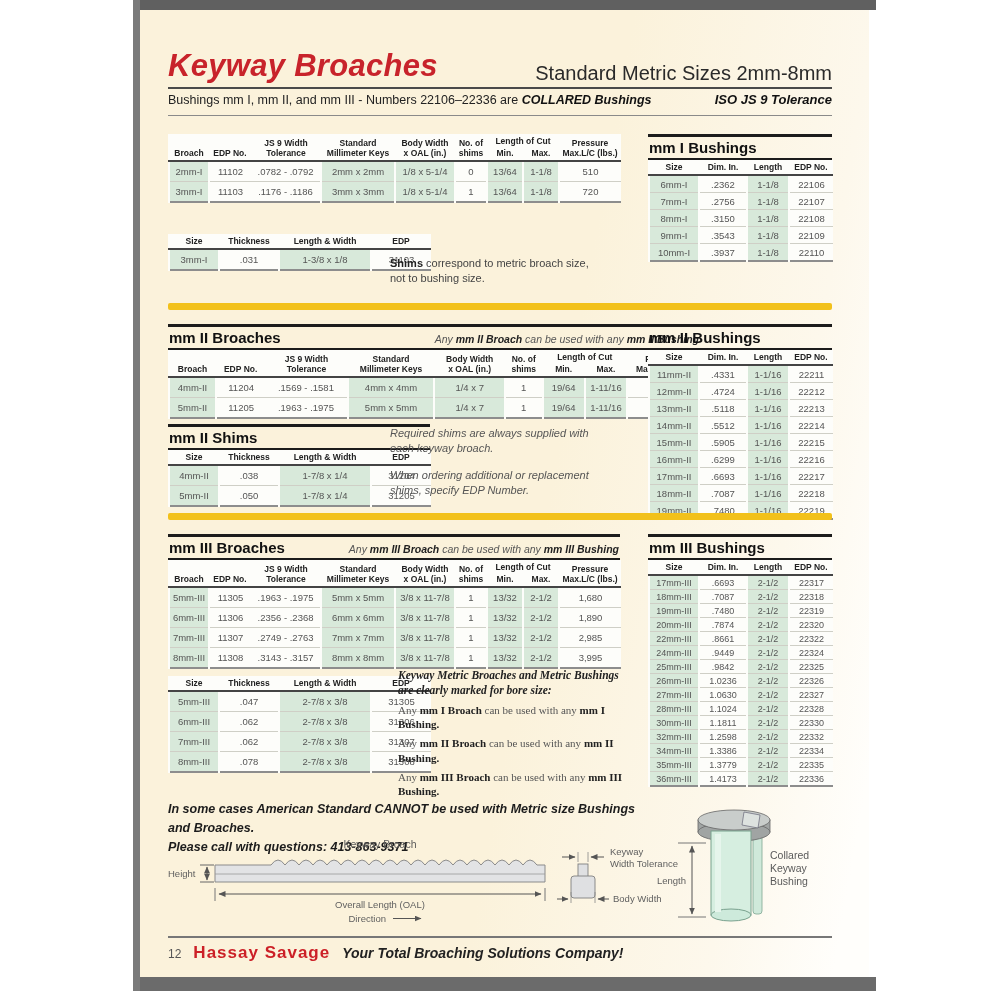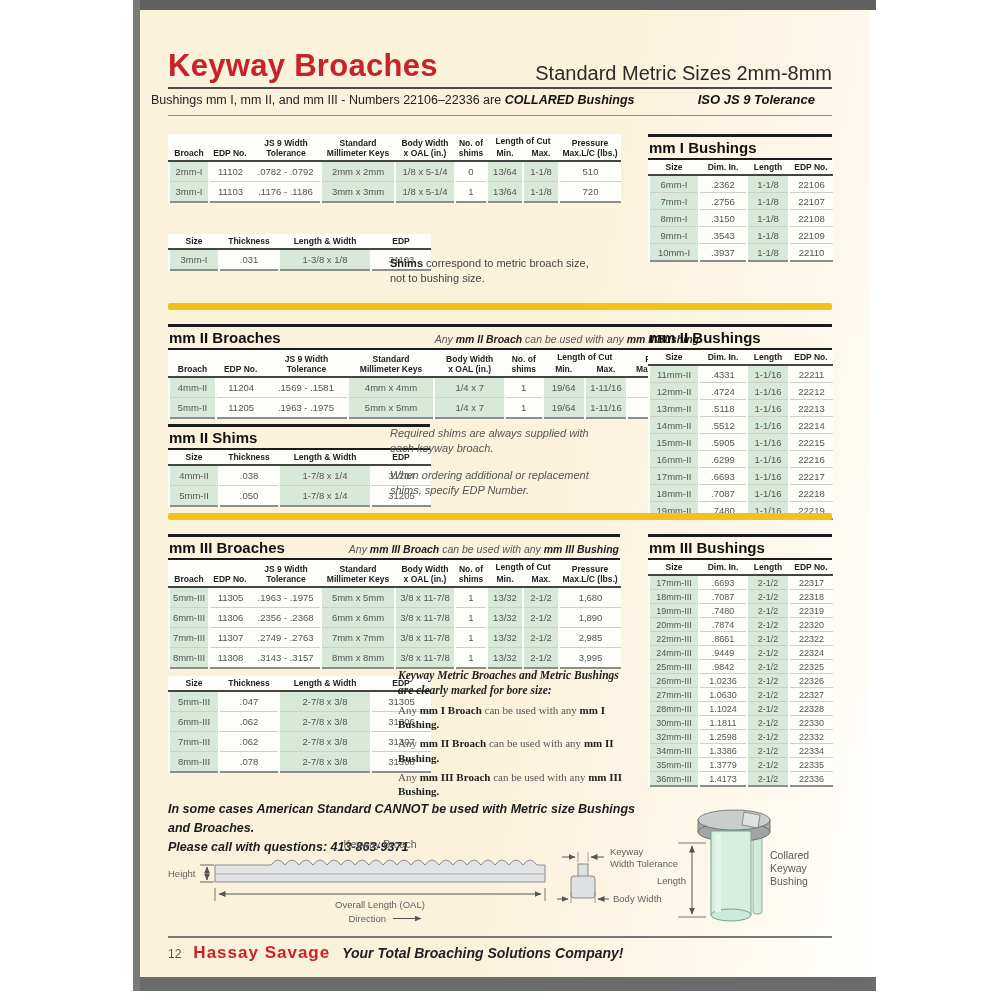--- a/index.html
+++ b/index.html
@@ -9,25 +9,25 @@
   .abs{position:absolute;}
 
   
   .page{left:140px;top:8px;width:729px;height:969px;
         background:linear-gradient(100deg,#fbf2db 55%,#fdf8ec 82%,#fffefb 96%);}
   .bar-top{left:133px;top:0;width:743px;height:10px;background:#606060;}
   .bar-bottom{left:133px;top:977px;width:743px;height:14px;background:#6b6b6b;}
   .edge-left{left:133px;top:0;width:7px;height:991px;background:#7a7a7a;}
 
   
-  .h-title{left:168px;top:48px;font-size:31px;font-weight:bold;
+  .h-title{left:168px;top:48px;font-size:31px;font-weight:bold;font-style:italic;
            color:#c8232b;letter-spacing:.3px;}
   .h-sub{right:168px;top:62px;font-size:20px;color:#2a2a2a;}
   .h-rule1{left:168px;top:87px;width:664px;height:2px;background:#4a4a4a;}
-  .h-line2{left:151px;top:92px;width:664px;display:flex;justify-content:space-between;
+  .h-line2{left:168px;top:92px;width:664px;display:flex;justify-content:space-between;
            align-items:baseline;font-size:12.5px;color:#222;}
   .h-line2 b{color:#111;font-style:italic;}
   .h-tol{font-weight:bold;font-style:italic;font-size:13px;color:#111;}
   .h-rule2{left:168px;top:115px;width:664px;height:1px;background:#8a8a8a;}
 
   
   .ybar{height:7px;background:#f2c11b;border-radius:2px;width:664px;left:168px;}
 
   
   .tbl-title{display:flex;justify-content:space-between;align-items:baseline;

